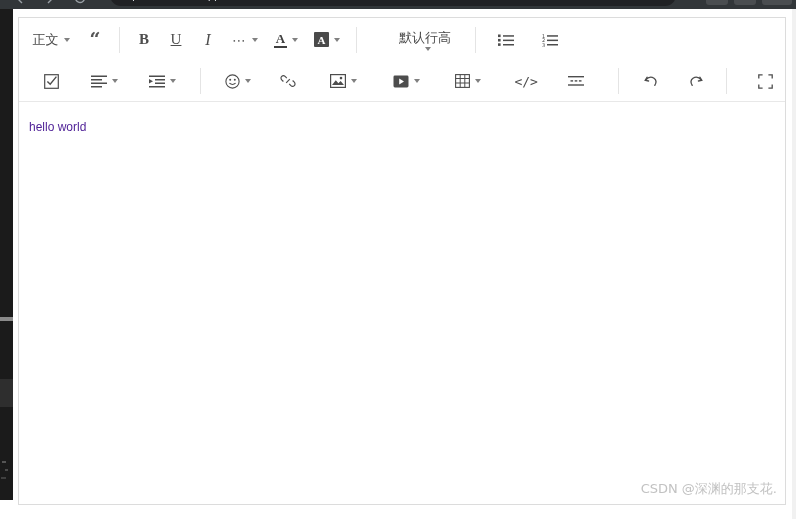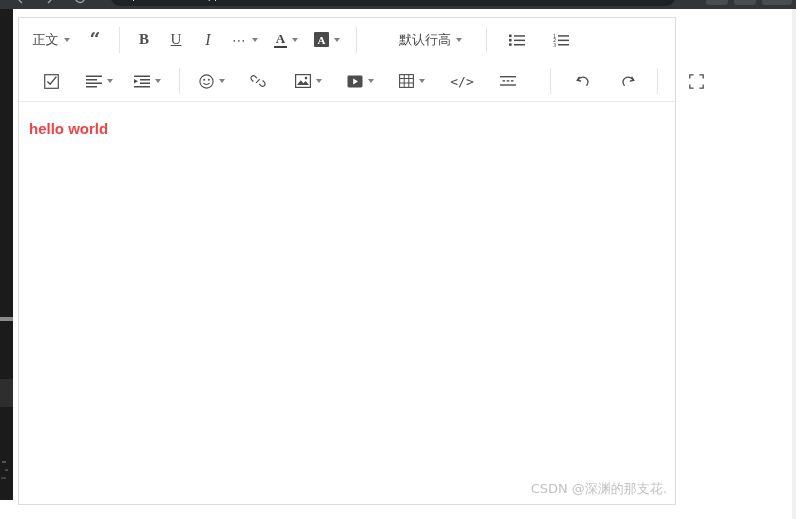--- a/index.html
+++ b/index.html
@@ -94,21 +94,21 @@
   .dark-streak.s1 { top: 308px; height: 4px; background: #8a8a8a; }
   .dark-streak.s2 { top: 370px; height: 28px; background: #2e2e2e; }
   .dark-streak.s3 { top: 452px; height: 2px; background: #555; width: 4px; left: 2px; }
   .dark-streak.s4 { top: 460px; height: 2px; background: #4a4a4a; width: 3px; left: 5px; }
   .dark-streak.s5 { top: 468px; height: 2px; background: #404040; width: 5px; left: 1px; }
 
   
   #editor-shell {
     position: absolute;
     left: 18px; top: 17px;
-    width: 658px;
+    width: 768px;
     height: 488px;
     border: 1px solid #dcdcdc;
     box-sizing: border-box;
     background: #ffffff;
     z-index: 10;
     display: flex;
     flex-direction: column;
   }
 
   
@@ -210,25 +210,24 @@
 
   
   #editor-content {
     flex: 1 1 auto;
     padding: 16px 10px 10px 10px;
     position: relative;
     background: #ffffff;
     overflow: hidden;
   }
   #doc-paragraph {
-    font-size: 15px;
-    color: #ef4444;
+    font-size: 12px;
+    color: #4c1d95;
     line-height: 1.5;
     font-family: "Liberation Sans", sans-serif;
-    font-weight: bold;
   }
 
   
   #watermark {
     position: absolute;
     right: 8px;
     bottom: 6px;
     font-size: 13px;
     color: #c2c2c2;
     white-space: nowrap;
@@ -333,21 +332,21 @@
 
       <div class="tb-item">
         <span class="bgA">A</span>
         <span class="caret"></span>
       </div>
 
       <div class="tb-sep"></div>
 
 
 
-      <div class="tb-item" style="margin-left:28px;">
+      <div class="tb-item" style="margin-left:28px;flex-direction:column;">
         <span class="tb-label">默认行高</span>
         <span class="caret"></span>
       </div>
 
       <div class="tb-sep" style="margin-left:16px;"></div>
 
       <div class="tb-item" style="margin-left:8px;">
         <span class="tb-glyph">
           <svg width="16" height="14" viewBox="0 0 16 14">
             <rect x="0" y="1.5" width="2.6" height="2.6" fill="#4d4d4d"></rect>

